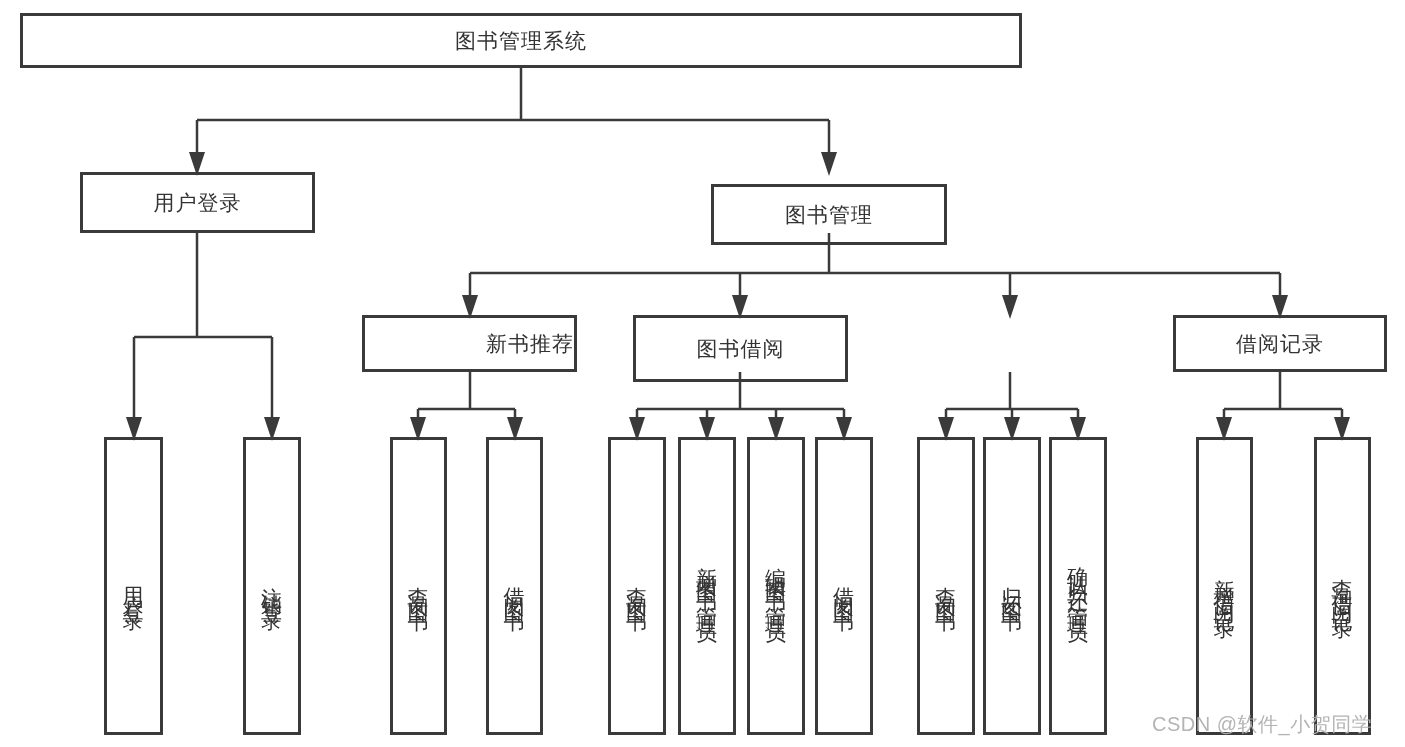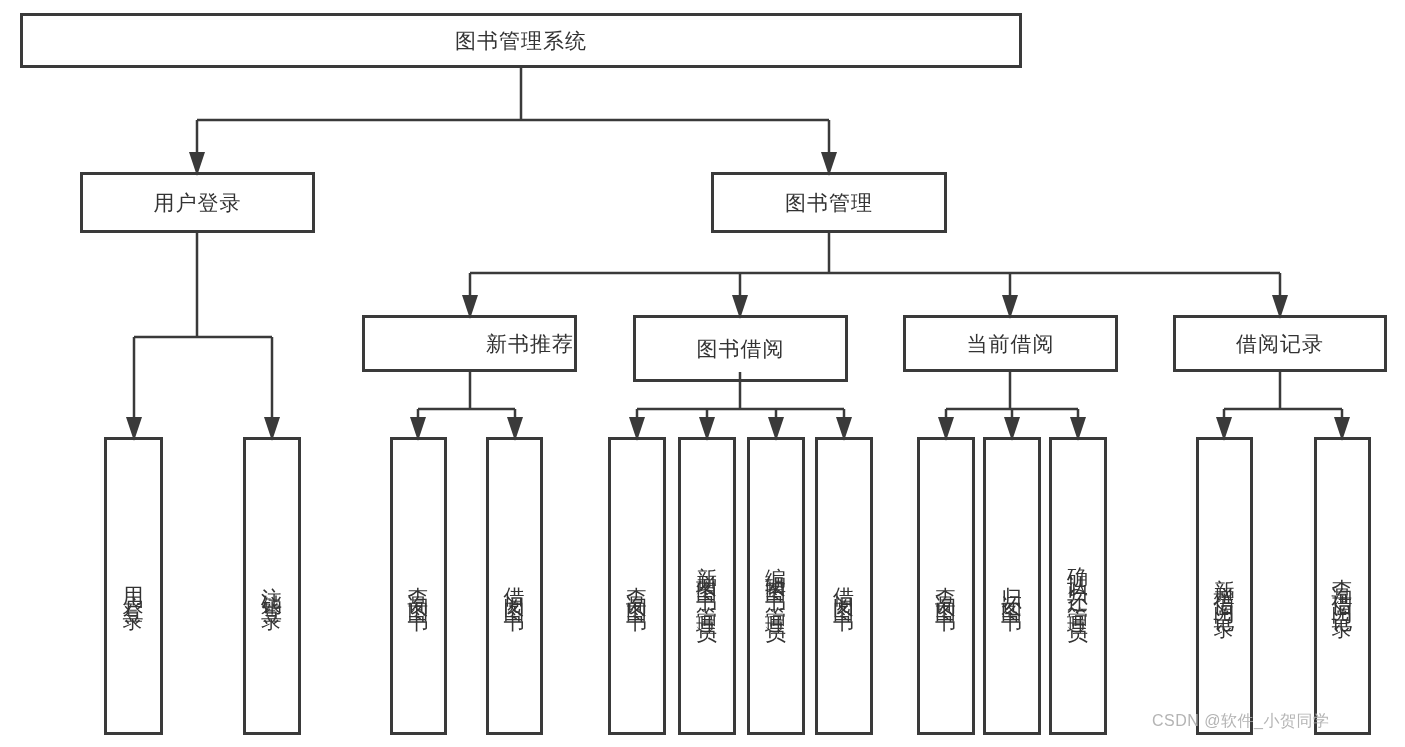--- a/index.html
+++ b/index.html
@@ -47,51 +47,48 @@
     font-size: 21px;
     letter-spacing: 8px;
     line-height: 1;
     white-space: nowrap;
   }
   .watermark {
     position: absolute;
     left: 1152px;
     top: 711px;
     z-index: 5;
-    font-size: 16px;
+    font-size: 20px;
     color: #b0b0b0;
     opacity: 0.95;
     white-space: nowrap;
     letter-spacing: 0.5px;
   }
 </style>
 </head>
 <body>
 
 <div class="stage">
 
   <div class="node" style="left:20px; top:13px; width:1002px; height:55px;">
     <span class="hlabel">图书管理系统</span>
   </div>
 
   <div class="node" style="left:80px; top:172px; width:235px; height:61px;">
     <span class="hlabel">用户登录</span>
   </div>
-  <div class="node" style="left:711px; top:172px; width:236px; height:61px;">
+  <div class="node" style="left:711px; top:184px; width:236px; height:61px;">
     <span class="hlabel">图书管理</span>
   </div>
 
   <div class="node" style="left:362px; top:315px; width:215px; height:57px;justify-content:flex-end;">
     <span class="hlabel">新书推荐</span>
   </div>
   <div class="node" style="left:633px; top:315px; width:215px; height:67px;">
     <span class="hlabel">图书借阅</span>
-  </div>
-  <div class="node" style="left:903px; top:315px; width:215px; height:57px;">
-    <span class="hlabel">当前借阅</span>
   </div>
   <div class="node" style="left:1173px; top:315px; width:214px; height:57px;">
     <span class="hlabel">借阅记录</span>
   </div>
 
   <div class="node" style="left:104px; top:437px; width:59px; height:298px;">
     <span class="vlabel">用户登录</span>
   </div>
   <div class="node" style="left:243px; top:437px; width:58px; height:298px;">
     <span class="vlabel">注销登录</span>

